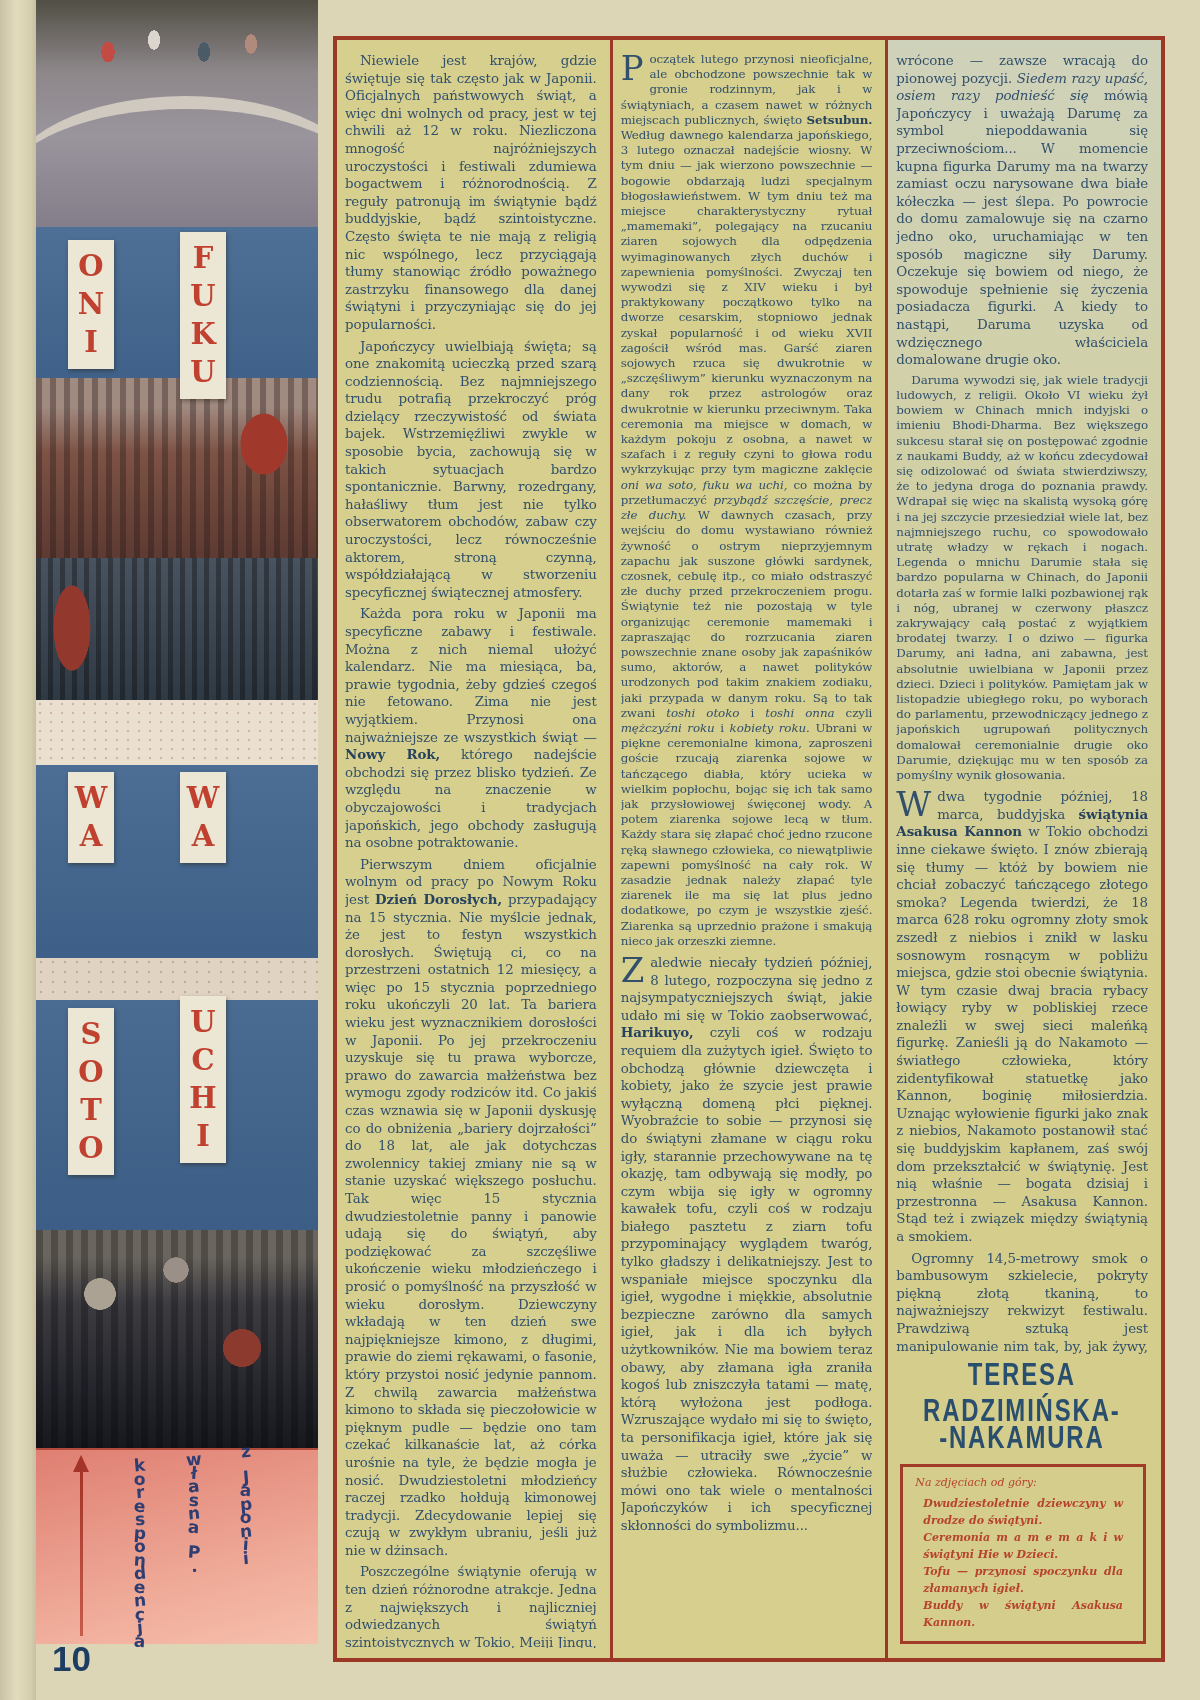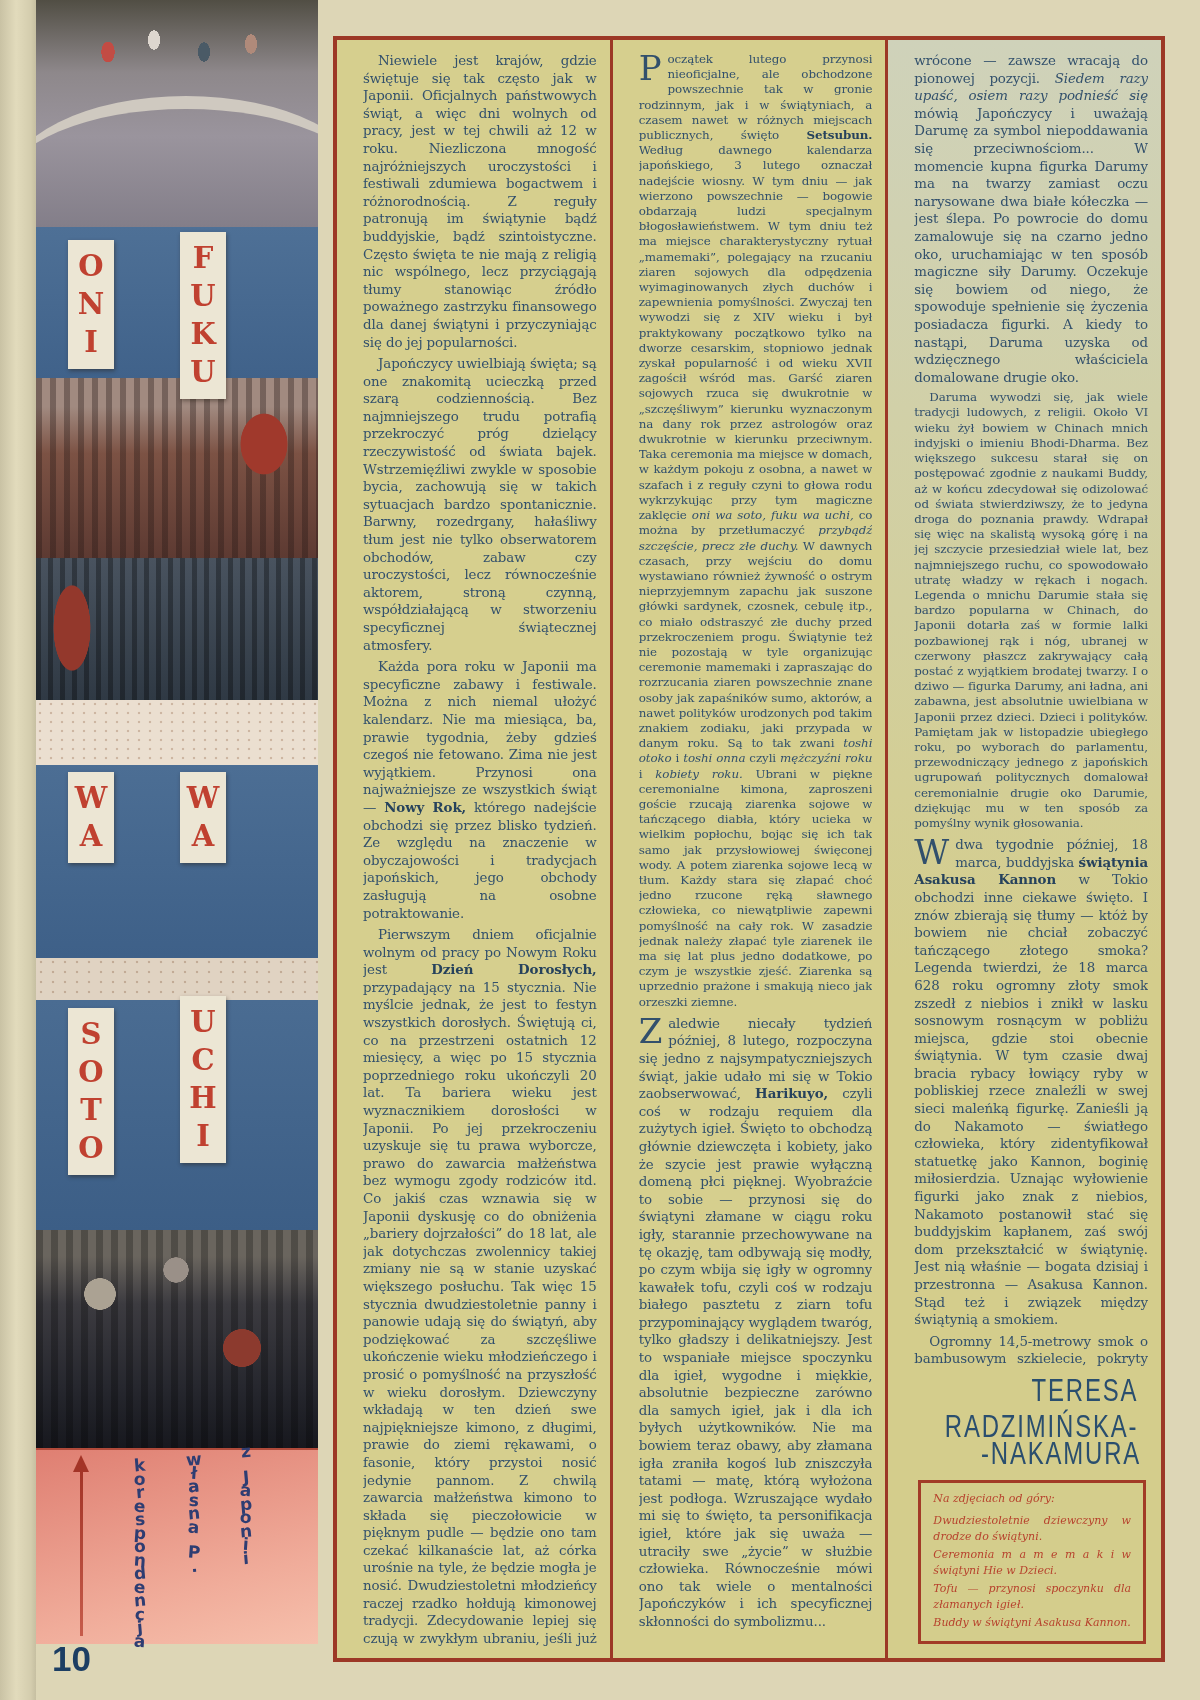--- a/index.html
+++ b/index.html
@@ -69,37 +69,37 @@
   #hand0{left:86px;top:1458px;width:36px;}
   #hand1{left:140px;top:1452px;width:36px;}
   #hand2{left:192px;top:1444px;width:36px;}
   #arrow{position:absolute;left:44px;top:1472px;width:3px;height:164px;z-index:6;
       background:linear-gradient(180deg,#a33427,#c65c4b);}
   #arrow::before{content:"";position:absolute;top:-17px;left:-7px;width:0;height:0;
       border:8.5px solid rgba(0,0,0,0);border-bottom:17px solid #a33427;border-top:none;}
   
   .article{position:absolute;left:333px;top:36px;width:824px;height:1618px;
       border:4px solid #9c3826;background:#d6cf8e;display:flex;}
-  .col{flex:1;padding:12px 13px 10px 26px;overflow:hidden;display:flex;flex-direction:column;}
+  .col{flex:1;padding:12px 13px 10px 8px;overflow:hidden;display:flex;flex-direction:column;}
   .col + .col{border-left:3px solid #9c3826;}
   #col3{background:linear-gradient(180deg,#cfd2ba,#d4cd8c 58%);}
   .colflow{flex:1 1 auto;overflow:hidden;}
   .para{margin:0 0 4px;text-indent:15px;text-align:justify;color:#32506c;
       font-size:13.4px;line-height:17.6px;letter-spacing:-0.1px;}
   .para.sm{font-size:11.9px;line-height:15.2px;margin-bottom:5px;}
   .para.noind,.para.hascap{text-indent:0;}
   .para b{color:#26425c;margin-top:20px;}
   .dropcap{float:left;font-size:34px;line-height:29px;padding:2px 6px 0 0;color:#32506c;}
-  .author{text-align:right;font-family:"Liberation Sans",sans-serif;font-weight:400;
+  .author{text-align:center;font-family:"Liberation Sans",sans-serif;font-weight:700;
       color:#2a4e6e;font-size:26px;line-height:30px;letter-spacing:2px;margin:8px 0 12px;}
   .author div{display:inline-block;transform:scale(.92,1.22);}
   .capbox{border:3px solid #a23b27;padding:8px 12px 9px;color:#b7422d;font-style:italic;
       font-size:11px;line-height:16.5px;margin:0 2px 4px 4px;}
   .capbox .t{margin-bottom:5px;}
-  .cap-item{margin:1px 0;text-align:justify;}
+  .cap-item{margin:1px 8px;text-align:justify;font-weight:bold;}
   
   .pageno{position:absolute;left:52px;top:1639px;font-family:"Liberation Sans",sans-serif;
       font-weight:700;font-size:35px;color:#1c3e63;}
 </style>
 </head>
 <body>
 
 <div class="page">
 
   <div class="rail">

